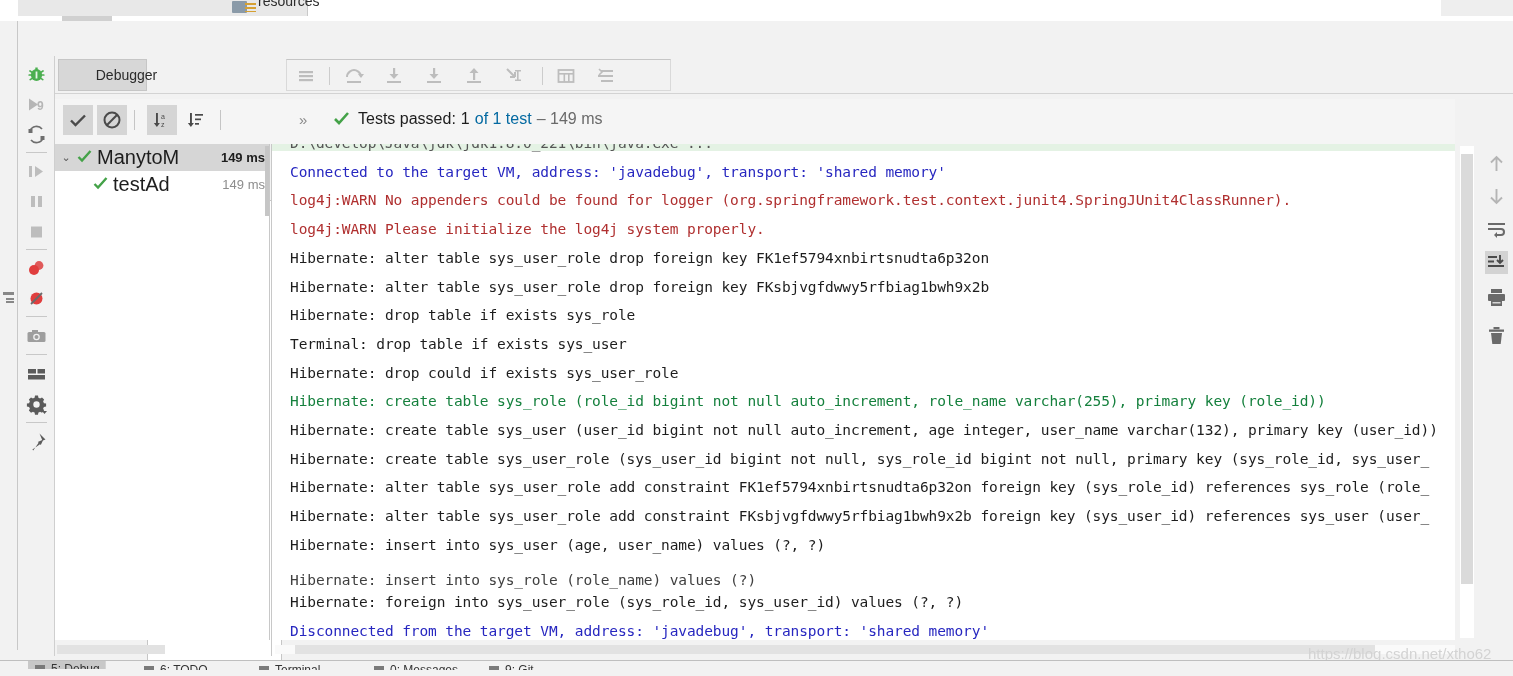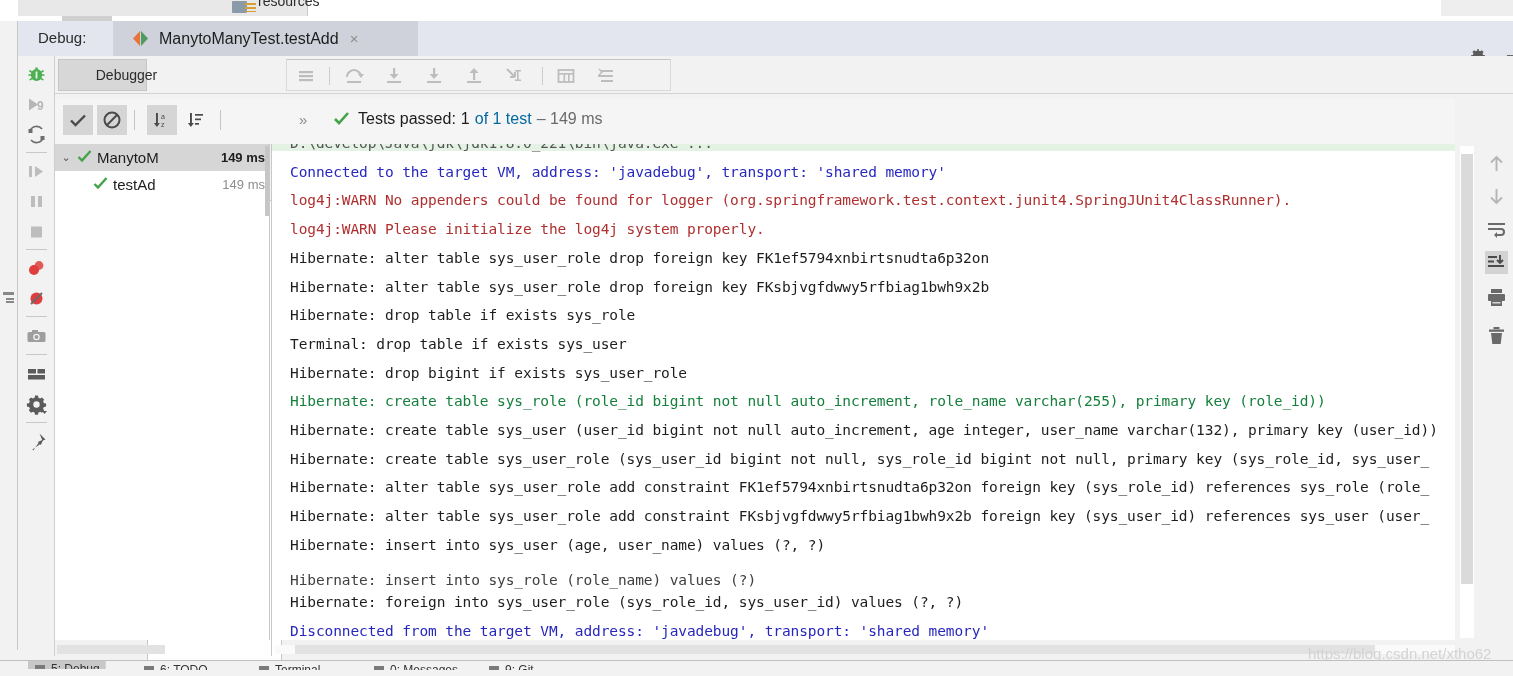--- a/index.html
+++ b/index.html
@@ -177,21 +177,21 @@
   .tree-row {
     position: absolute; left: 0; width: 215px; height: 27px;
     display: flex; align-items: center; white-space: nowrap;
   }
   .tree-row.sel { background: #d6d6d6; }
   .tree-row .twisty {
     width: 22px; text-align: center; font-size: 11px; color: #5b5b5b; flex: none;
   }
   .tree-row .ok { flex: none; margin-right: 5px; }
   .tree-row .nm {
-    font-size: 15px; color: #1d1d1d; overflow: hidden;
+    font-size: 20px; color: #1d1d1d; overflow: hidden;
     max-width: 108px; flex: none;
   }
   .tree-row .ms {
     position: absolute; right: 0; font-size: 13px; padding-right: 5px;
   }
   .tree-row.sel .ms { font-weight: bold; color: #1d1d1d; }
   .tree-row.child .ms { color: #8d8d8d; }
   .tree-sb-v {
     position: absolute; left: 265px; top: 146px; width: 4px; height: 70px;
     background: #c6c6c6;
@@ -284,38 +284,20 @@
       <svg width="13" height="13" viewBox="0 0 13 13">
           <rect x="1" y="1" width="11" height="3" fill="#888"></rect>
           <rect x="4" y="7" width="8" height="2" fill="#888"></rect>
           <rect x="4" y="10" width="8" height="2" fill="#888"></rect>
         </svg>
     </div>
     <div class="vlabel structure">1: Structure</div>
     <div class="vlabel favorites">2: Favorites</div>
   </div>
 
-  <div class="dbg-header">
-    <div class="dbg-label">Debug:</div>
-    <div class="dbg-tab">
-      <span class="dbgicon">
-          <i class="l"></i>
-          <i class="r"></i>
-        </span>
-      <span class="ttl">ManytoManyTest.testAdd</span>
-      <span class="close">×</span>
-    </div>
-    <div class="hdr-gear">
-      <svg width="17" height="17" viewBox="0 0 17 17">
-        <path fill="#5b5b5b" d="M8.5 5.6a2.9 2.9 0 100 5.8 2.9 2.9 0 000-5.8zm0 4.4a1.5 1.5 0 110-3 1.5 1.5 0 010 3z"></path>
-        <path fill="#5b5b5b" d="M15 9.8V7.2l-1.9-.3a4.8 4.8 0 00-.6-1.4l1.1-1.5-1.8-1.8-1.5 1.1a4.8 4.8 0 00-1.4-.6L8.6 1H7.4l-.3 1.7a4.8 4.8 0 00-1.4.6L4.2 2.2 2.4 4l1.1 1.5a4.8 4.8 0 00-.6 1.4L1 7.2v2.6l1.9.3c.14.5.34.96.6 1.4L2.4 13l1.8 1.8 1.5-1.1c.44.26.9.46 1.4.6l.3 1.7h2.6l.3-1.7c.5-.14.96-.34 1.4-.6l1.5 1.1 1.8-1.8-1.1-1.5c.26-.44.46-.9.6-1.4L15 9.8z"></path>
-      </svg>
-    </div>
-    <div class="hdr-min"></div>
-  </div>
 
   <div class="dbg-actions">
     <div class="act" style="top:6px;">
       <svg width="25" height="25" viewBox="0 0 25 25">
         <ellipse cx="12.5" cy="13" rx="5.6" ry="6" fill="#4caf50"></ellipse>
         <rect x="11.3" y="5.5" width="2.4" height="4" fill="#4caf50"></rect>
         <path d="M6 9l2.6 1.6M19 9l-2.6 1.6M5.2 13h2.3M17.5 13h2.3M6.2 17.6l2.4-1.5M18.8 17.6l-2.4-1.5" stroke="#4caf50" stroke-width="1.7" stroke-linecap="round" fill="none"></path>
         <rect x="11.6" y="9.5" width="1.8" height="7" fill="#e8f5e9"></rect>
       </svg>
     </div>
@@ -543,21 +525,21 @@
   <div class="console">
     <div id="console-lines">
         <div class="cline hl" style="top: -9px; color: rgb(85, 85, 85); width: 1184px;">D:\develop\Java\jdk\jdk1.8.0_221\bin\java.exe ...</div>
         <div class="cline" style="top: 19.7px; color: rgb(39, 39, 192);">Connected to the target VM, address: 'javadebug', transport: 'shared memory'</div>
         <div class="cline" style="top: 48.4px; color: rgb(176, 48, 48);">log4j:WARN No appenders could be found for logger (org.springframework.test.context.junit4.SpringJUnit4ClassRunner).</div>
         <div class="cline" style="top: 77.1px; color: rgb(176, 48, 48);">log4j:WARN Please initialize the log4j system properly.</div>
         <div class="cline" style="top: 105.8px; color: rgb(29, 29, 29);">Hibernate: alter table sys_user_role drop foreign key FK1ef5794xnbirtsnudta6p32on</div>
         <div class="cline" style="top: 134.5px; color: rgb(29, 29, 29);">Hibernate: alter table sys_user_role drop foreign key FKsbjvgfdwwy5rfbiag1bwh9x2b</div>
         <div class="cline" style="top: 163.2px; color: rgb(29, 29, 29);">Hibernate: drop table if exists sys_role</div>
         <div class="cline" style="top: 191.9px; color: rgb(29, 29, 29);">Terminal: drop table if exists sys_user</div>
-        <div class="cline" style="top: 220.6px; color: rgb(29, 29, 29);">Hibernate: drop bigint if exists sys_user_role</div>
+        <div class="cline" style="top: 220.6px; color: rgb(29, 29, 29);">Hibernate: drop could if exists sys_user_role</div>
         <div class="cline" style="top: 249.3px; color: #15803d;">Hibernate: create table sys_role (role_id bigint not null auto_increment, role_name varchar(255), primary key (role_id))</div>
         <div class="cline" style="top: 278px; color: rgb(29, 29, 29);">Hibernate: create table sys_user (user_id bigint not null auto_increment, age integer, user_name varchar(132), primary key (user_id))</div>
         <div class="cline" style="top: 306.7px; color: rgb(29, 29, 29);">Hibernate: create table sys_user_role (sys_user_id bigint not null, sys_role_id bigint not null, primary key (sys_role_id, sys_user_</div>
         <div class="cline" style="top: 335.4px; color: rgb(29, 29, 29);">Hibernate: alter table sys_user_role add constraint FK1ef5794xnbirtsnudta6p32on foreign key (sys_role_id) references sys_role (role_</div>
         <div class="cline" style="top: 364.1px; color: rgb(29, 29, 29);">Hibernate: alter table sys_user_role add constraint FKsbjvgfdwwy5rfbiag1bwh9x2b foreign key (sys_user_id) references sys_user (user_</div>
         <div class="cline" style="top: 392.8px; color: rgb(29, 29, 29);">Hibernate: insert into sys_user (age, user_name) values (?, ?)</div>
         <div class="cline" style="top: 428px; color: #404040;">Hibernate: insert into sys_role (role_name) values (?)</div>
         <div class="cline" style="top: 450.2px; color: rgb(29, 29, 29);">Hibernate: foreign into sys_user_role (sys_role_id, sys_user_id) values (?, ?)</div>
         <div class="cline" style="top: 478.9px; color: rgb(39, 39, 192);">Disconnected from the target VM, address: 'javadebug', transport: 'shared memory'</div>
       </div>

